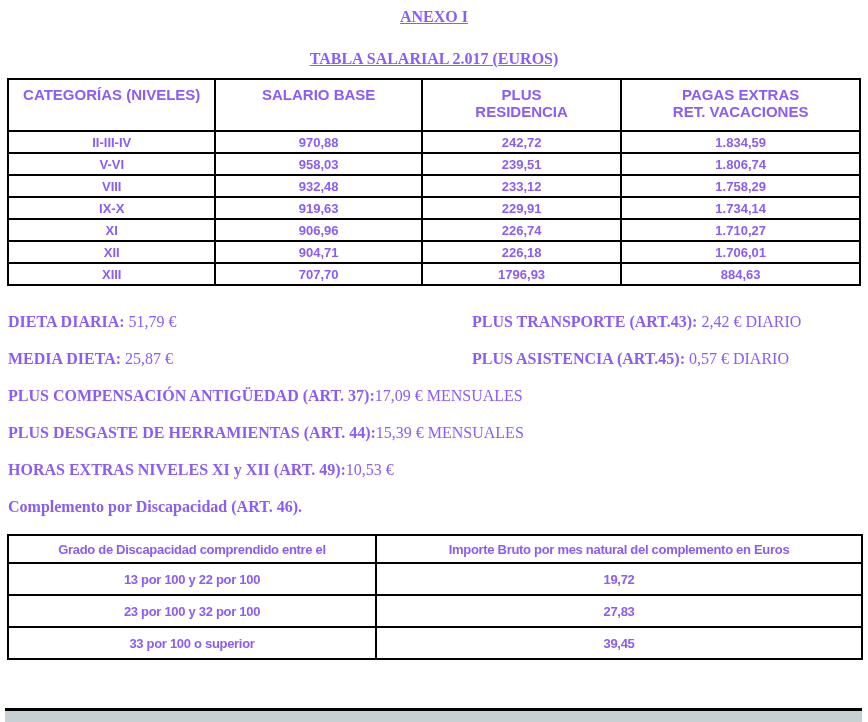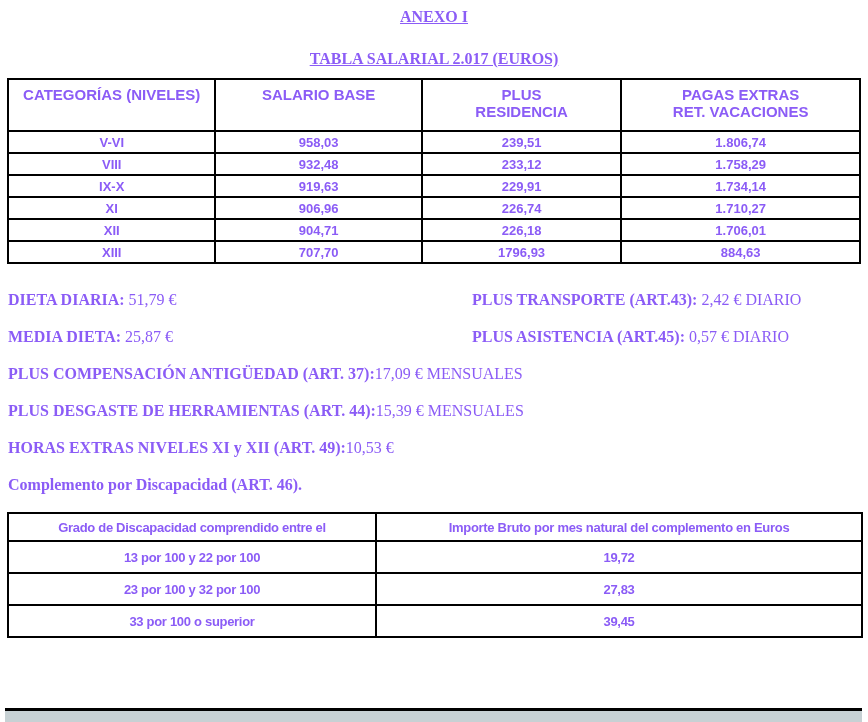--- a/index.html
+++ b/index.html
@@ -125,20 +125,26 @@
           <span class="hdr-line">RESIDENCIA</span>
         </th>
         <th>
           <span class="hdr-line">PAGAS EXTRAS</span>
           <span class="hdr-line">RET. VACACIONES</span>
         </th>
       </tr>
     </thead>
     <tbody>
       <tr>
+        <td>II-III-IV</td>
+        <td>970,88</td>
+        <td>242,72</td>
+        <td>1.834,59</td>
+      </tr>
+      <tr>
         <td>V-VI</td>
         <td>958,03</td>
         <td>239,51</td>
         <td>1.806,74</td>
       </tr>
       <tr>
         <td>VIII</td>
         <td>932,48</td>
         <td>233,12</td>
         <td>1.758,29</td>

